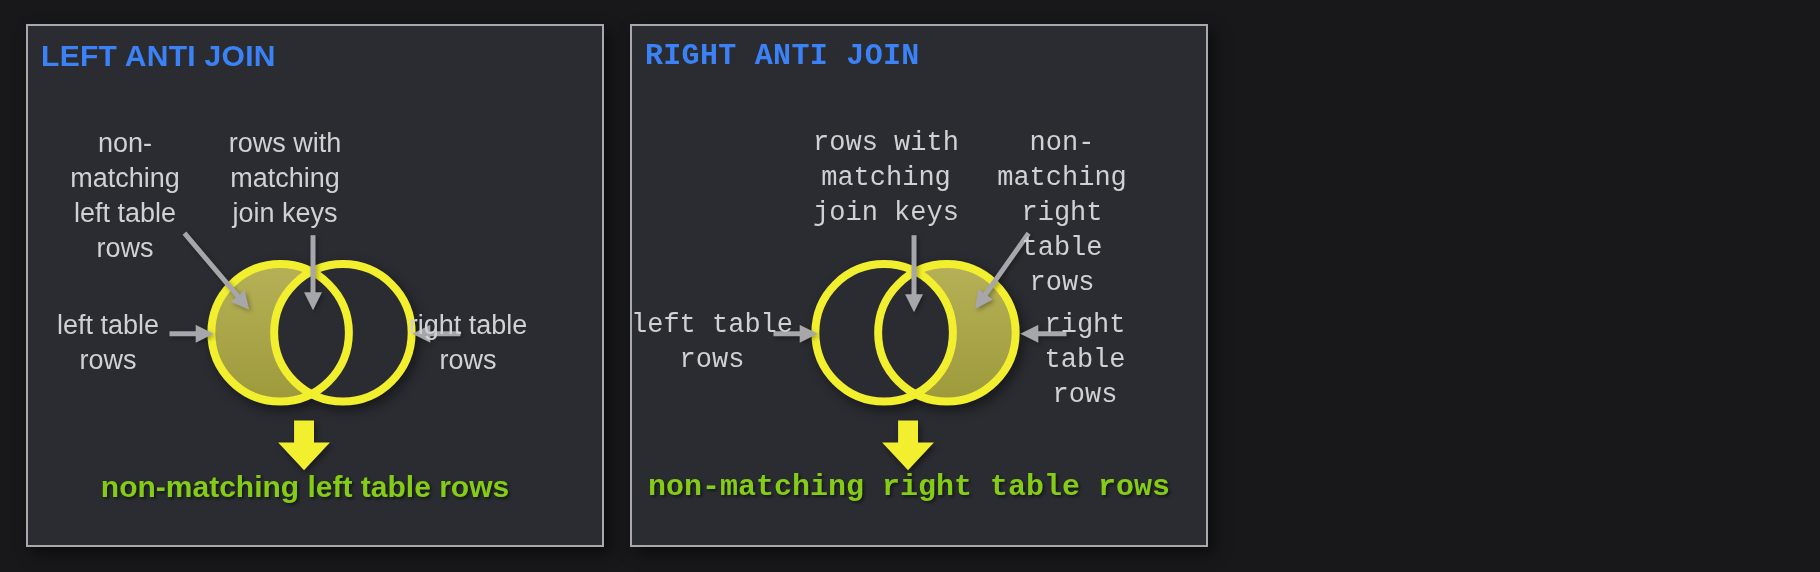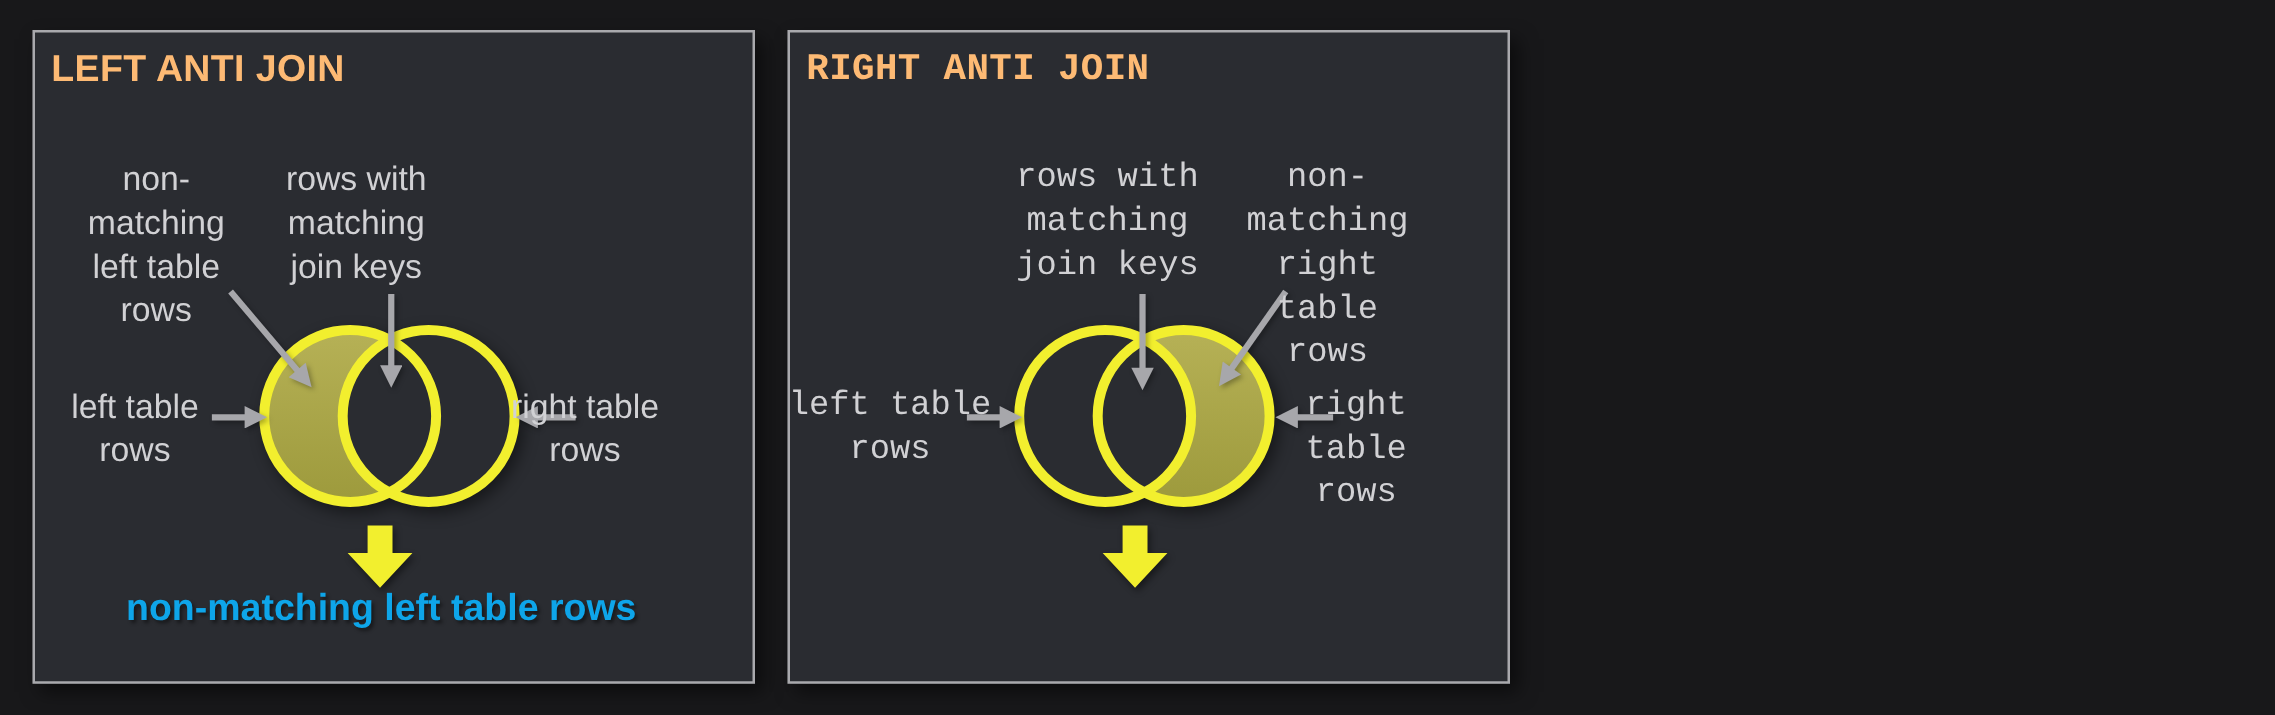--- a/index.html
+++ b/index.html
@@ -11,36 +11,36 @@
   }
   .panel{
     position:absolute;top:24px;width:578px;height:523px;
     background:#2a2c31;border:2px solid #a9a9ad;box-sizing:border-box;
     box-shadow:6px 7px 14px rgba(0,0,0,.5);
   }
   .panel.pos-left{left:26px;}
   .panel.pos-right{left:630px;font-family:Liberation Mono, monospace;}
   .panel-title{
     position:absolute;left:13px;top:13px;
-    font-size:30px;font-weight:700;color:#fdba74;letter-spacing:.3px;
+    font-size:30px;font-weight:700;color:#3b82f6;letter-spacing:.3px;
   }
   .lbl{
     position:absolute;transform:translateX(-50%);
     text-align:center;white-space:pre-line;
     font-size:27px;line-height:35px;color:#d1d1d4;
   }
   .venn-svg{position:absolute;left:0;top:0;width:574px;height:519px;}
   .ring{fill:none;stroke:#f2ef2e;stroke-width:8;}
   .shapes{filter:drop-shadow(4px 5px 6px rgba(0,0,0,.45));}
   .ann{stroke:#a7a7ab;stroke-width:5;fill:none;}
   .ann-group{filter:drop-shadow(2px 2px 2px rgba(0,0,0,.3));}
   .result-arrow{fill:#f2ef2e;filter:drop-shadow(2px 3px 3px rgba(0,0,0,.45));}
   .result-label{
     position:absolute;transform:translateX(-50%);white-space:nowrap;
-    font-size:30px;font-weight:700;color:#0ea5e9;
+    font-size:30px;font-weight:700;color:#84cc16;
     text-shadow:2px 2px 3px rgba(0,0,0,.45);
   }
   
   .pos-left  .crescent-lbl{left:97px;top:100px;}
   .pos-left  .intersection-lbl{left:257px;top:100px;}
   .pos-right .intersection-lbl{left:254px;top:100px;}
   .pos-right .crescent-lbl{left:430px;top:100px;}
   .left-table-lbl{left:80px;top:282px;}
   .pos-left  .right-table-lbl{left:440px;top:282px;}
   .pos-right .right-table-lbl{left:453px;top:282px;}
@@ -117,13 +117,14 @@
 matching
 join keys</div>
   <div class="lbl crescent-lbl">non-
 matching
 right table
 rows</div>
   <div class="lbl left-table-lbl">left table
 rows</div>
   <div class="lbl right-table-lbl">right table
 rows</div>
+  <div class="result-label">non-matching right table rows</div>
 </div>
 
 </body></html>

